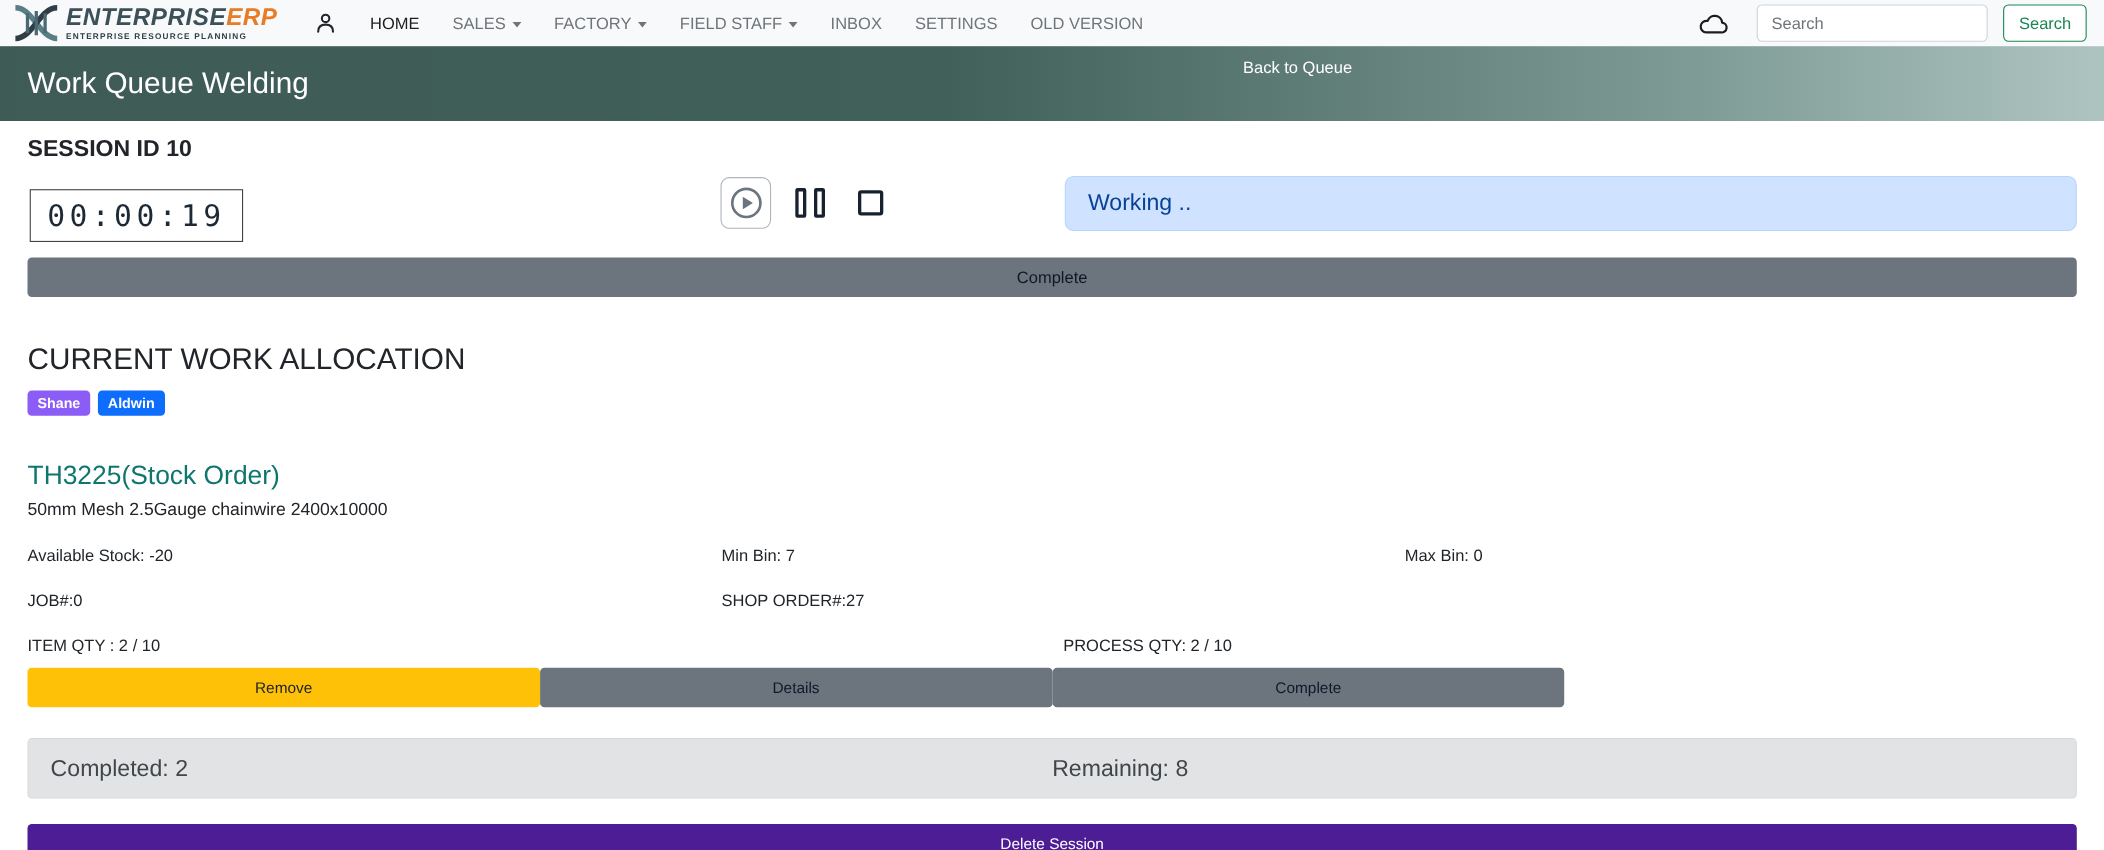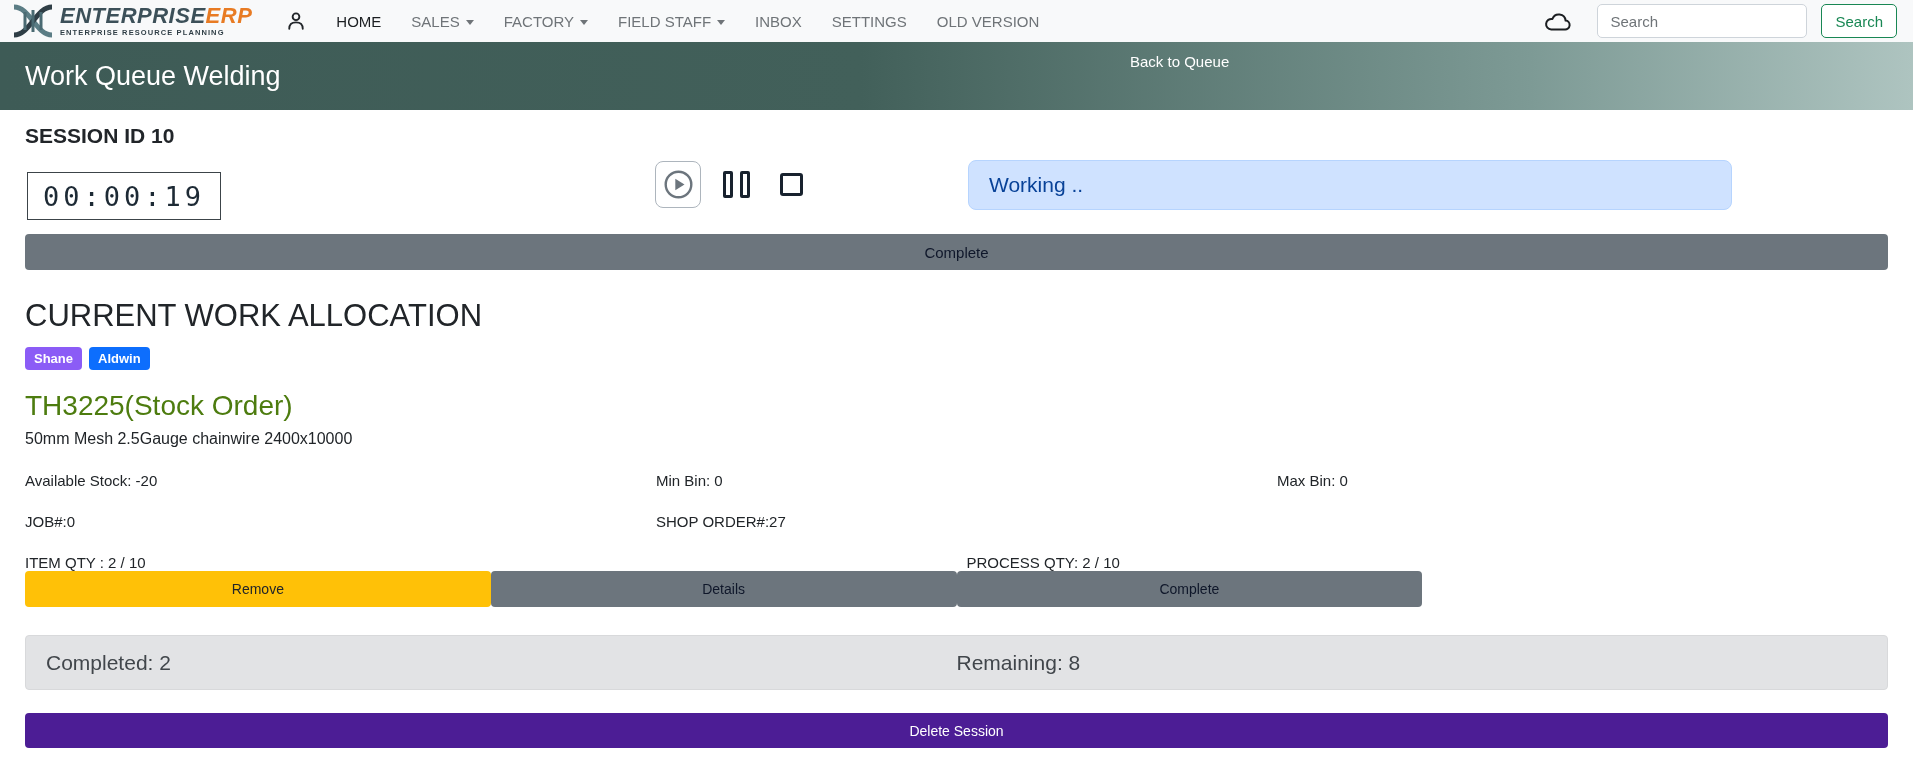--- a/index.html
+++ b/index.html
@@ -44,46 +44,46 @@
   .timer-box { position:absolute; left:2px; top:12px; width:194px; height:48px; border:1px solid #3c4449;
     display:flex; align-items:center; justify-content:center;
     font-family:"DejaVu Sans Mono", monospace; font-size:27px; letter-spacing:4px; color:#1d2a35; }
   .transport { position:absolute; left:630px; top:0; height:48px; display:flex; align-items:center; }
   .play-btn { width:46px; height:47px; border:1px solid #adb5bd; border-radius:8px; background:#fff;
     display:flex; align-items:center; justify-content:center; cursor:pointer; }
   .pause-btn { display:flex; gap:7px; margin-left:22px; cursor:pointer; }
   .pause-bar { width:10px; height:27px; border:3.5px solid #18222e; border-radius:2px; background:#fff; }
   .stop-btn { width:23px; height:23px; border:3.5px solid #18222e; border-radius:3px; background:#fff;
     margin-left:30px; cursor:pointer; }
-  .status-alert { position:absolute; left:943px; top:0; width:764px; height:50px; background:#cfe2ff;
+  .status-alert { position:absolute; left:943px; top:0; width:920px; height:50px; background:#cfe2ff;
     border:1px solid #b6d4fe; border-radius:8px; display:flex; align-items:center; padding:0 20px;
     font-size:21px; color:#084298; }
 
   .btn { border:none; border-radius:4px; cursor:pointer; font-family:"Liberation Sans", sans-serif; }
   .btn-block { display:block; width:100%; height:36px; font-size:15px; }
   .btn-secondary { background:#6c757d; color:#0f172a; }
   .btn-warning { background:#ffc107; color:#212529; }
   .btn-danger { background:#4c1d95; color:#fff; }
   .complete-main { margin-top:24px; }
 
-  .alloc-heading { margin-top:28px; font-size:31px; font-weight:400; color:#212529; }
+  .alloc-heading { margin-top:41px; font-size:27px; font-weight:400; color:#212529; }
   .badges { margin-top:13px; display:flex; gap:7px; }
   .badge { font-size:13px; font-weight:bold; color:#fff; padding:4px 9px; border-radius:4px; cursor:pointer; }
   .badge-gray { background:#8b5cf6; }
   .badge-blue { background:#0d6efd; }
 
-  .item-title { margin-top:20px; font-size:28px; font-weight:400; color:#4d7c0f; }
+  .item-title { margin-top:41px; font-size:24px; font-weight:400; color:#0f766e; }
   .item-desc { margin-top:8px; font-size:16px; color:#212529; }
 
   .stat-row3 { display:grid; grid-template-columns:1fr 1fr 1fr; margin-top:24px; font-size:15px; }
   .stat-row2 { display:grid; grid-template-columns:1fr 1fr; margin-top:24px; font-size:15px; }
   .stat-row3 > div, .stat-row2 > div { padding-left:0; }
   .stat-row3 > div:nth-child(2), .stat-row3 > div:nth-child(3), .stat-row2 > div:nth-child(2) { padding-left:10px; }
 
-  .action-row { display:grid; grid-template-columns:1fr 1fr 1fr 1fr; margin-top:0; }
+  .action-row { display:grid; grid-template-columns:1fr 1fr 1fr 1fr; margin-top:11px; }
   .action-row .btn { height:36px; font-size:14px; }
 
   .summary-box { margin-top:28px; height:55px; background:#e2e3e5; border:1px solid #d8d9db; border-radius:4px;
     display:grid; grid-template-columns:1fr 1fr; align-items:center; padding:0 20px;
     font-size:21px; color:#41464b; }
   .delete-btn { margin-top:23px; height:35px; font-size:14px; }
 </style>
 </head>
 <body>
 
@@ -175,21 +175,21 @@
   <div class="badges">
     <span class="badge badge-gray">Shane</span>
     <span class="badge badge-blue">Aldwin</span>
   </div>
 
   <h3 class="item-title">TH3225(Stock Order)</h3>
   <div class="item-desc">50mm Mesh 2.5Gauge chainwire 2400x10000</div>
 
   <div class="stat-row3">
     <div>Available Stock: -20</div>
-    <div>Min Bin: 0</div>
+    <div>Min Bin: 7</div>
     <div>Max Bin: 0</div>
   </div>
 
   <div class="stat-row3">
     <div>JOB#:0</div>
     <div>SHOP ORDER#:27</div>
     <div></div>
   </div>
 
   <div class="stat-row2">

